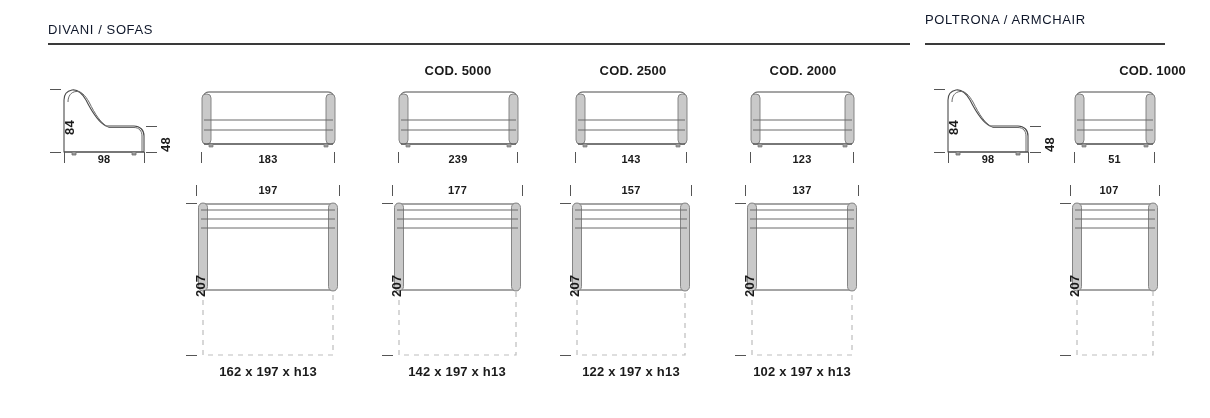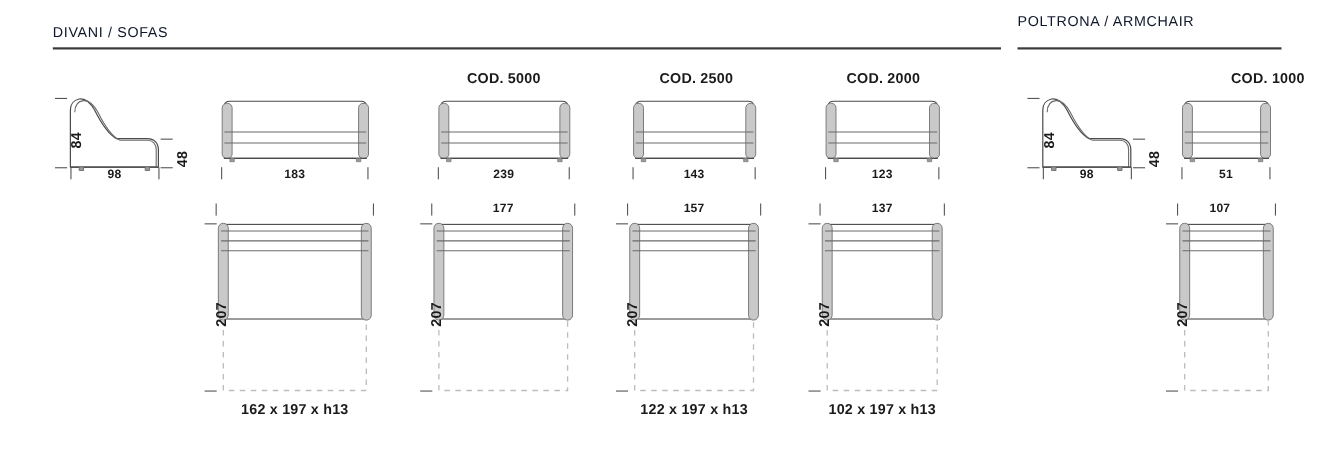--- a/index.html
+++ b/index.html
@@ -140,20 +140,21 @@
     <line x1="5" y1="56" x2="134" y2="56" stroke="#4a4a4a" stroke-width="1"></line>
     <path d="M10,56 l0,3 l4,0 l0,-3" fill="#9a9a9a" stroke="#7a7a7a" stroke-width="0.7"></path>
     <path d="M125,56 l0,3 l4,0 l0,-3" fill="#9a9a9a" stroke="#7a7a7a" stroke-width="0.7"></path>
   </svg>
   <div class="tick-v" style="left:201px; top:152px;"></div>
   <div class="tick-v" style="left:334px; top:152px;"></div>
   <div class="dim-text" style="left:201px; top:153px; width:134px;">183</div>
 
   <div class="tick-v" style="left:196px; top:185px;"></div>
   <div class="tick-v" style="left:339px; top:185px;"></div>
+  <div class="dim-text" style="left:196px; top:184px; width:144px;">197</div>
 
   <svg style="left:196px; top:200px;" width="144" height="160" viewBox="0 0 144 160">
     <rect x="5" y="4" width="134" height="86" fill="#ffffff" stroke="#4a4a4a" stroke-width="1"></rect>
     <rect x="2.5" y="3" width="9" height="88" rx="4.5" fill="#c9c9c9" stroke="#7a7a7a" stroke-width="0.9"></rect>
     <rect x="132.5" y="3" width="9" height="88" rx="4.5" fill="#c9c9c9" stroke="#7a7a7a" stroke-width="0.9"></rect>
     <line x1="5" y1="10" x2="139" y2="10" stroke="#6a6a6a" stroke-width="1"></line>
     <line x1="5" y1="19" x2="139" y2="19" stroke="#6a6a6a" stroke-width="1"></line>
     <line x1="5" y1="28" x2="139" y2="28" stroke="#6a6a6a" stroke-width="1"></line>
     <path d="M7,90 L7,155 L137,155 L137,90" fill="none" stroke="#bdbdbd" stroke-width="1.2" stroke-dasharray="5,5"></path>
   </svg>
@@ -186,20 +187,21 @@
     <rect x="2.5" y="3" width="9" height="88" rx="4.5" fill="#c9c9c9" stroke="#7a7a7a" stroke-width="0.9"></rect>
     <rect x="119.5" y="3" width="9" height="88" rx="4.5" fill="#c9c9c9" stroke="#7a7a7a" stroke-width="0.9"></rect>
     <line x1="5" y1="10" x2="126" y2="10" stroke="#6a6a6a" stroke-width="1"></line>
     <line x1="5" y1="19" x2="126" y2="19" stroke="#6a6a6a" stroke-width="1"></line>
     <line x1="5" y1="28" x2="126" y2="28" stroke="#6a6a6a" stroke-width="1"></line>
     <path d="M7,90 L7,155 L124,155 L124,90" fill="none" stroke="#bdbdbd" stroke-width="1.2" stroke-dasharray="5,5"></path>
   </svg>
   <div class="tick-h" style="left:382px; top:203px;"></div>
   <div class="tick-h" style="left:382px; top:355px;"></div>
   <div class="dim-text-vert" style="left:389px; top:297px;">207</div>
+  <div class="mattress-text" style="left:375px; top:364px; width:164px;">142 x 197 x h13</div>
 
   <div class="code-label" style="left:570px; top:63px; width:126px;">COD. 2500</div>
   <svg style="left:573px; top:88px;" width="117" height="60" viewBox="0 0 117 60">
     <path d="M5,8 Q5,4 10,4 L107,4 Q112,4 112,8 L112,56 L5,56 Z" fill="#ffffff" stroke="#4a4a4a" stroke-width="1"></path>
     <rect x="3" y="6" width="9" height="50" rx="4" fill="#c9c9c9" stroke="#7a7a7a" stroke-width="0.9"></rect>
     <rect x="105" y="6" width="9" height="50" rx="4" fill="#c9c9c9" stroke="#7a7a7a" stroke-width="0.9"></rect>
     <line x1="5" y1="32" x2="112" y2="32" stroke="#6a6a6a" stroke-width="1"></line>
     <line x1="5" y1="42" x2="112" y2="42" stroke="#6a6a6a" stroke-width="1"></line>
     <line x1="5" y1="56" x2="112" y2="56" stroke="#4a4a4a" stroke-width="1"></line>
     <path d="M10,56 l0,3 l4,0 l0,-3" fill="#9a9a9a" stroke="#7a7a7a" stroke-width="0.7"></path>

